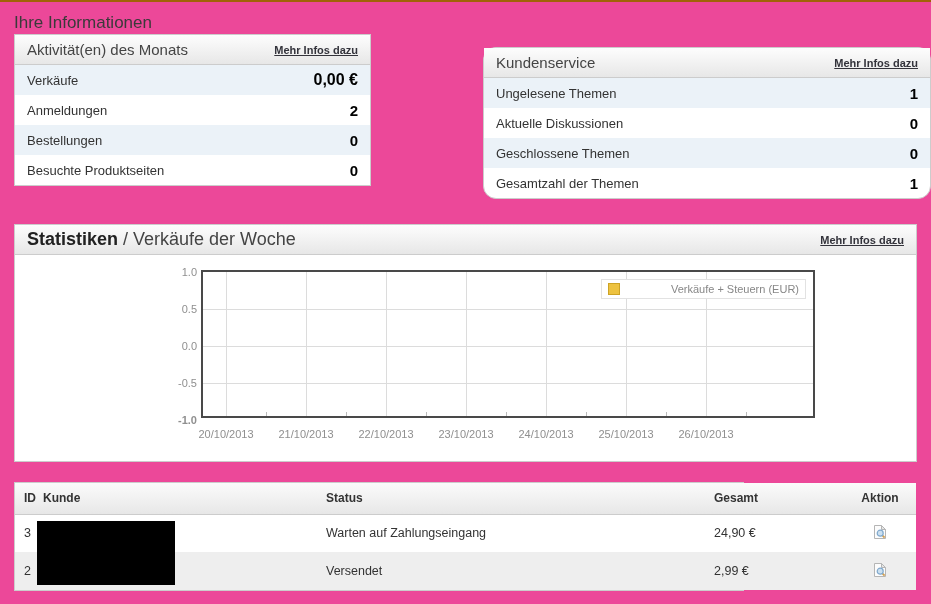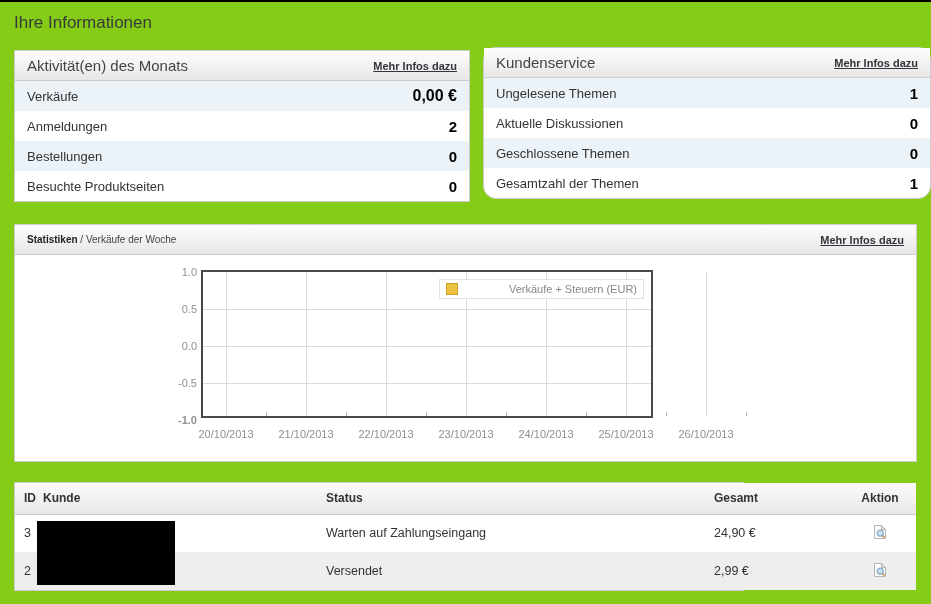--- a/index.html
+++ b/index.html
@@ -3,21 +3,21 @@
 <meta charset="utf-8">
 <style>
   * { margin:0; padding:0; box-sizing:border-box; }
   html,body { width:931px; height:604px; }
   body {
     font-family:"Liberation Sans","DejaVu Sans",sans-serif;
     background:#E6E8F1;
     color:#333;
     overflow:hidden;
   }
-  #page { position:relative; width:931px; height:604px; background:#84cc16; border-top:2px solid #000000; }
+  #page { position:relative; width:931px; height:604px; background:#ec4899; border-top:2px solid #a16207; }
 
   .page-title {
     position:absolute; left:14px; top:11px;
     font-size:17px; font-weight:400; color:#3A3A3A;
   }
 
   
   .panel { position:absolute; background:#fff; border:1px solid #CCC; }
   .panel-header {
     height:30px; padding:0 12px;
@@ -25,40 +25,40 @@
     background:linear-gradient(#FDFDFD,#E7E7E7);
     border-bottom:1px solid #CCC;
   }
   .panel-title { font-size:15px; color:#444; white-space:nowrap; }
   .more-link {
     font-size:11px; font-weight:bold; color:#33333B;
     text-decoration:underline; cursor:pointer; white-space:nowrap;
   }
 
   
-  #activity-panel { left:14px; top:48px; width:456px; }
+  #activity-panel { left:14px; top:32px; width:357px; }
   #service-panel  { left:483px; top:45px; width:448px;border-radius:13px; }
   .info-row {
     height:30px; padding:8px 12px;
     display:flex; align-items:center; justify-content:space-between;
   }
   .info-row.stripe { background:#EBF2F8; }
   .info-label { font-size:13px; color:#333; }
   .info-value { font-size:15px; font-weight:bold; color:#000; }
   #activity-panel .info-row:nth-of-type(2) .info-value { font-size:16px; }
 
   
   #stats-panel { left:14px; top:222px; width:903px; height:238px; }
-  .stats-title { font-size:10px; color:#444; }
+  .stats-title { font-size:18px; color:#444; }
   .stats-title b { color:#222; }
   .stats-body { position:relative; height:206px; background:#fff; }
 
   .plot {
     position:absolute; left:186px; top:15px;
-    width:452px; height:148px;
+    width:614px; height:148px;
     border:2px solid #494949; background:#fff;
   }
   .hgrid { position:absolute; left:0; width:100%; height:1px; background:#DCDCDC; }
   .hgrid:nth-of-type(1){ top:37px; } .hgrid:nth-of-type(2){ top:74px; } .hgrid:nth-of-type(3){ top:111px; }
   .vgrid { position:absolute; top:0; height:100%; width:1px; background:#DCDCDC; }
   .vgrid.g0{left:23px;} .vgrid.g1{left:103px;} .vgrid.g2{left:183px;} .vgrid.g3{left:263px;}
   .vgrid.g4{left:343px;} .vgrid.g5{left:423px;} .vgrid.g6{left:503px;}
   .mtick { position:absolute; bottom:0; width:1px; height:4px; background:#BBB; }
   .mtick.m0{left:63px;} .mtick.m1{left:143px;} .mtick.m2{left:223px;} .mtick.m3{left:303px;}
   .mtick.m4{left:383px;} .mtick.m5{left:463px;} .mtick.m6{left:543px;}

